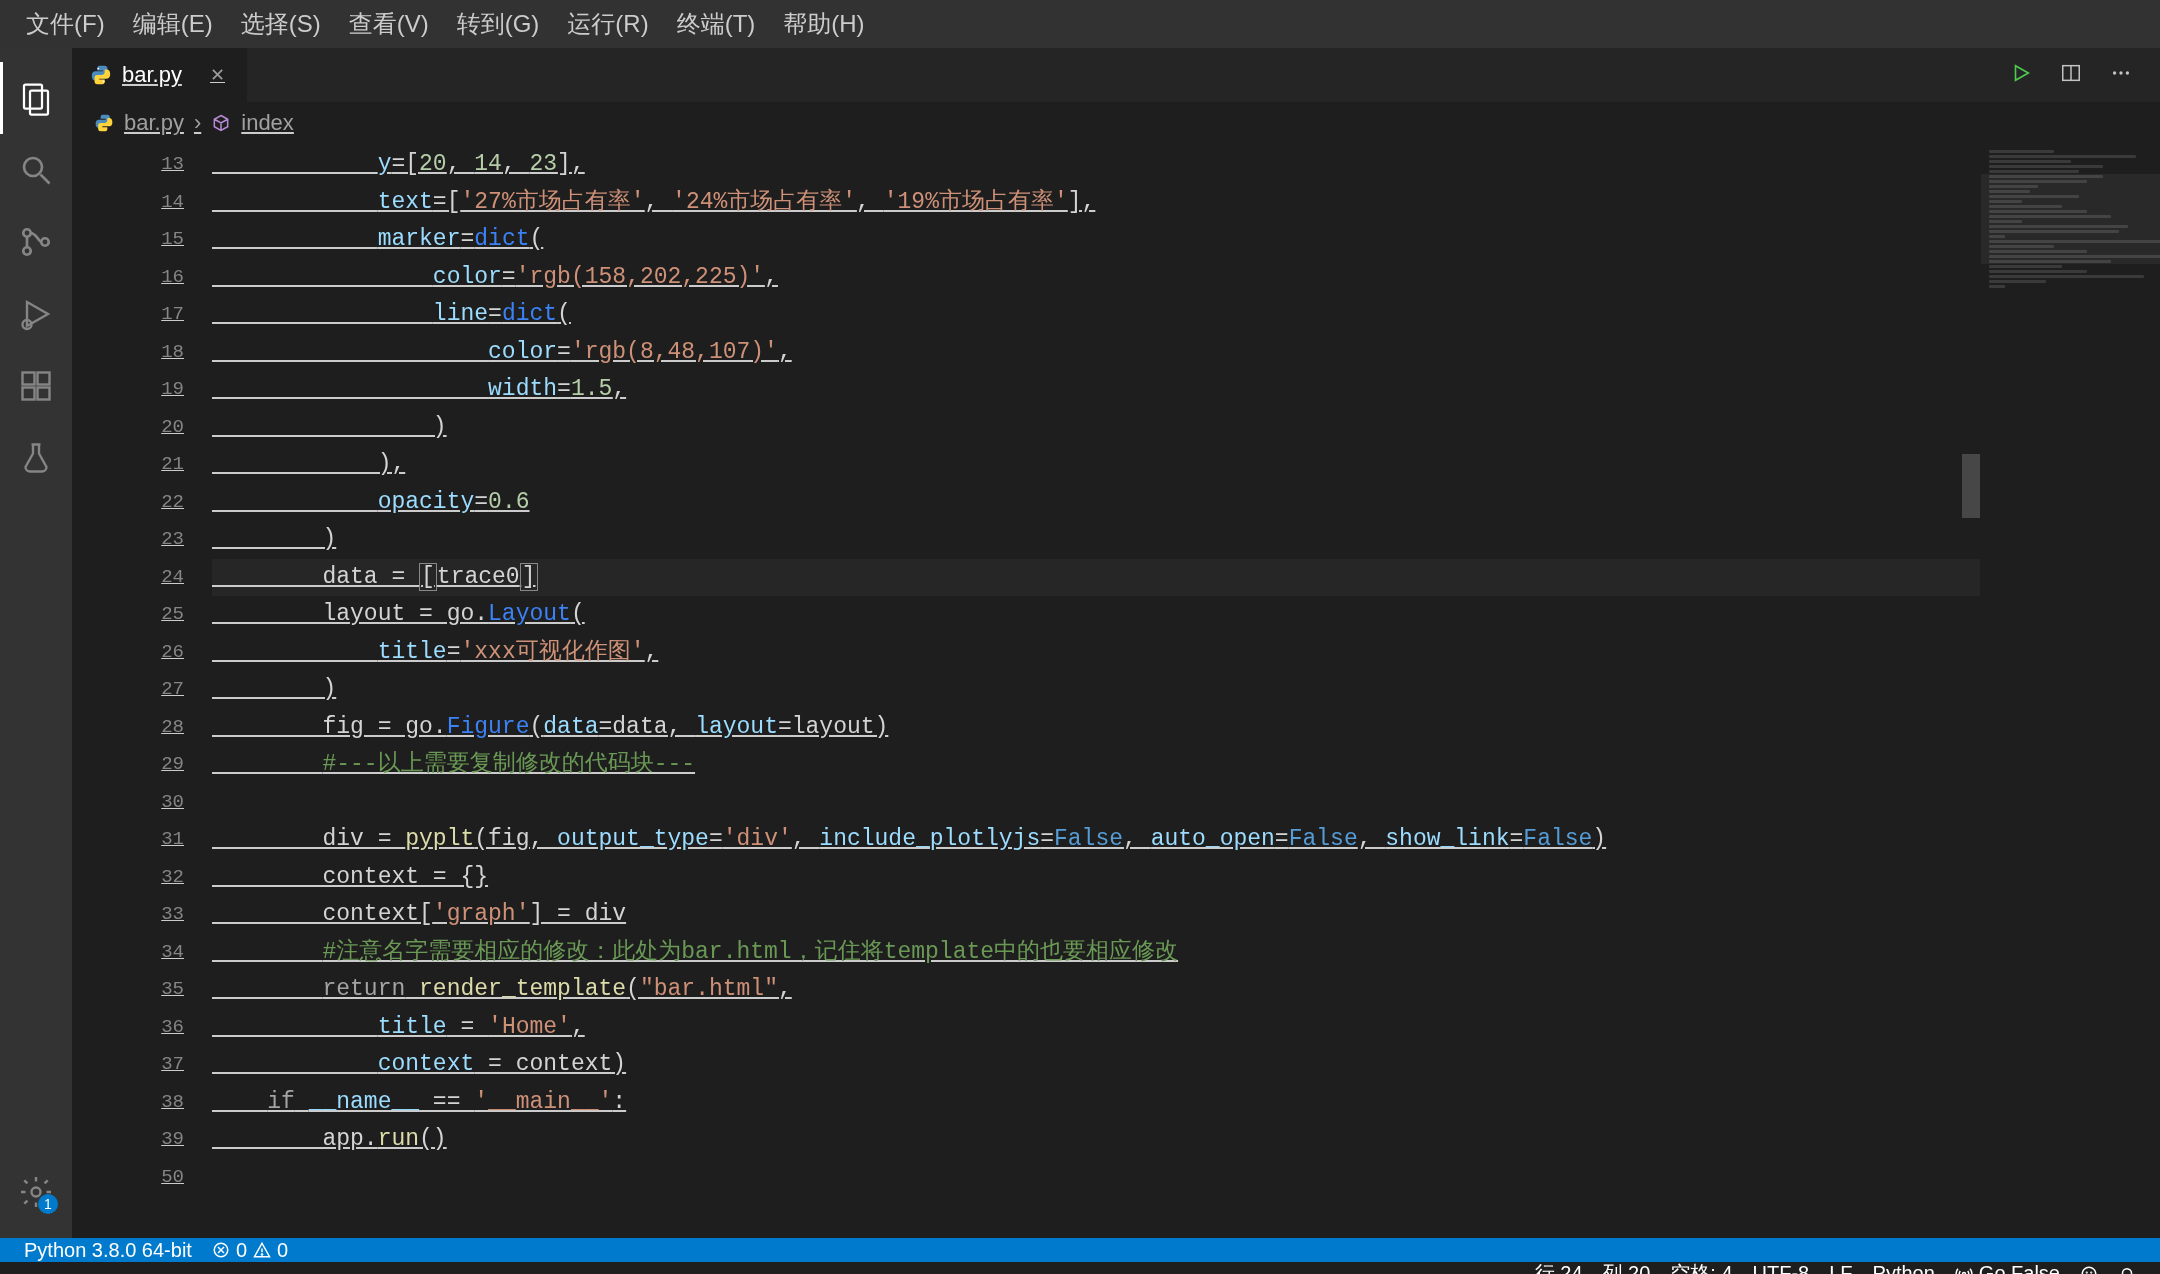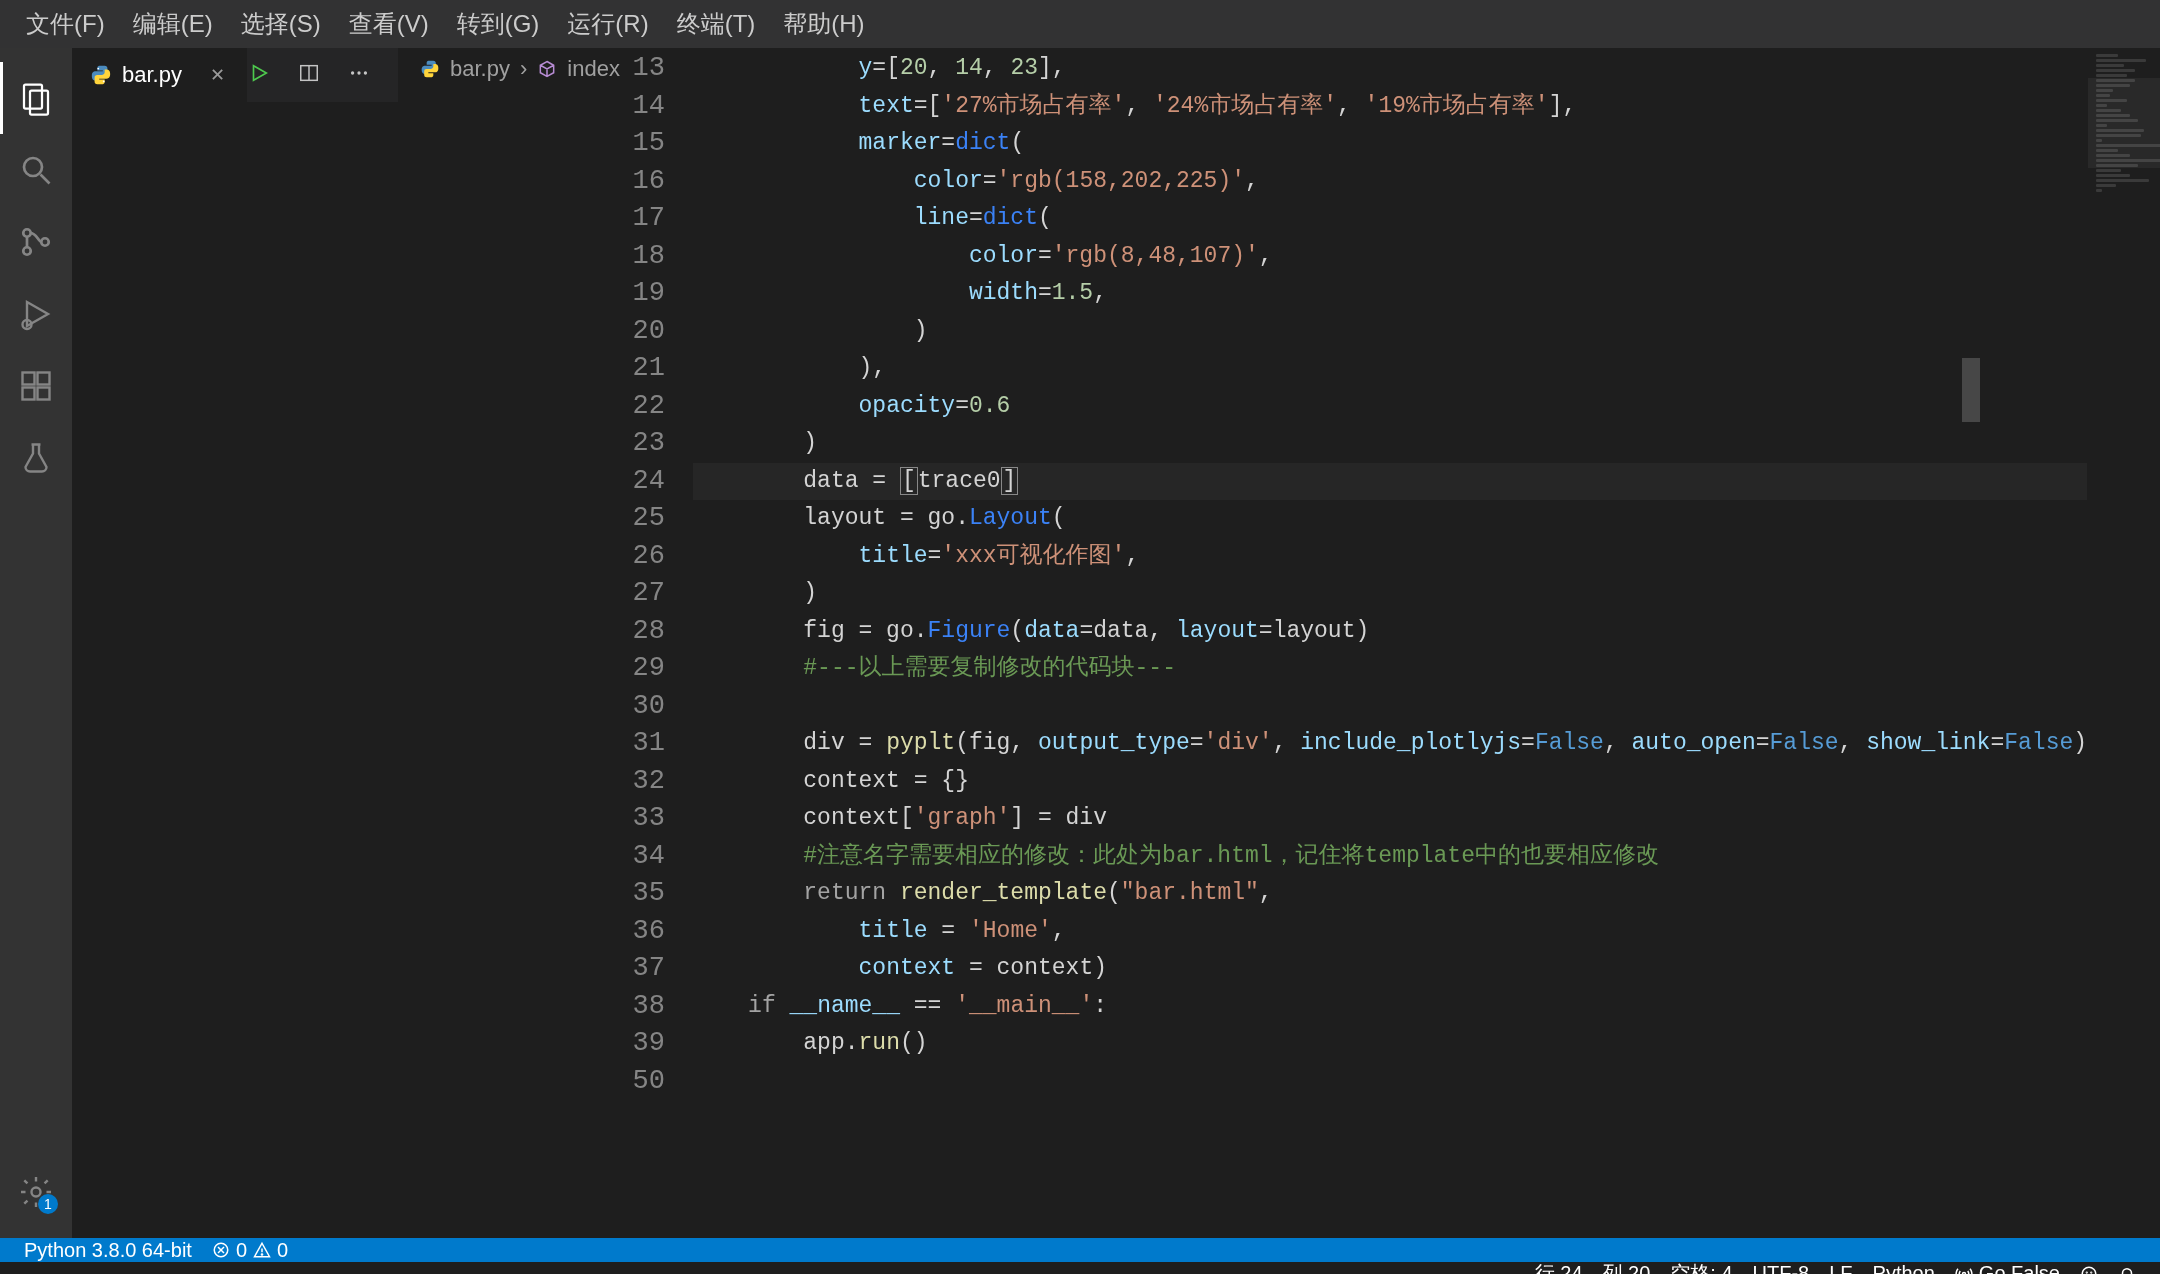--- a/index.html
+++ b/index.html
@@ -71,22 +71,23 @@
   width: 20px;
   height: 20px;
   font-size: 14px;
   display: flex;
   align-items: center;
   justify-content: center;
 }
 .editor-area {
   flex: 1;
   display: flex;
-  flex-direction: row;
+  flex-direction: column;
   min-width: 0;
+  text-decoration: underline;
 }
 .tabs-row {
   height: 54px;
   background: #252526;
   display: flex;
   align-items: stretch;
 }
 .tab {
   display: flex;
   align-items: center;
@@ -124,21 +125,21 @@
   display: flex;
   background: #1e1e1e;
   overflow: hidden;
   position: relative;
 }
 .gutter {
   width: 140px;
   text-align: right;
   color: #858585;
   font-family: Consolas, "Courier New", monospace;
-  font-size: 27px;
+  font-size: 19px;
   line-height: 37.5px;
   padding-right: 28px;
   padding-top: 2px;
   user-select: none;
 }
 .code {
   flex: 1;
   font-family: Consolas, "Courier New", monospace;
   font-size: 23px;
   line-height: 37.5px;

